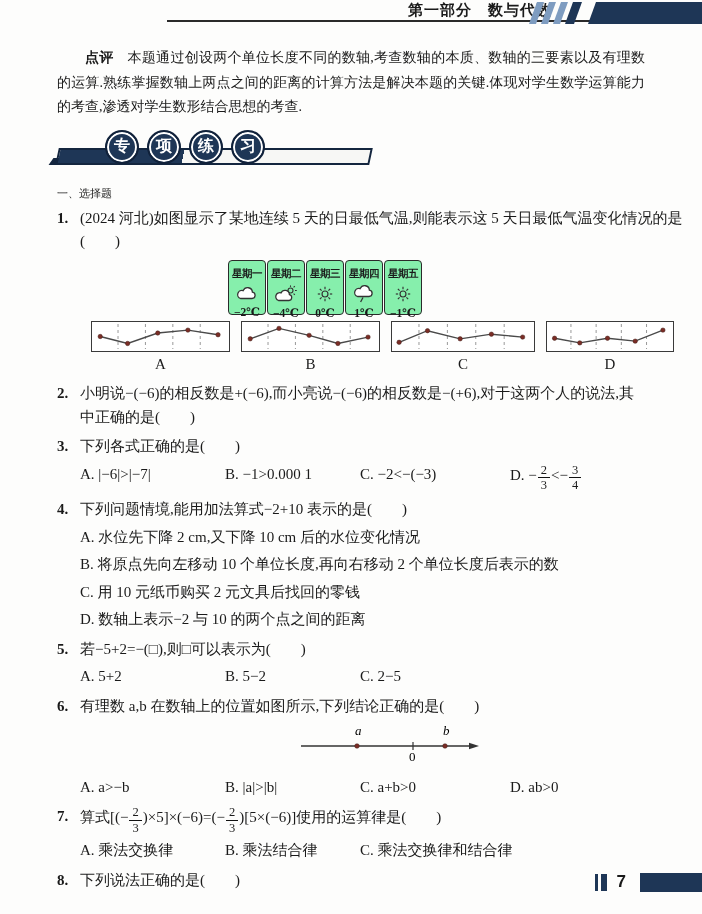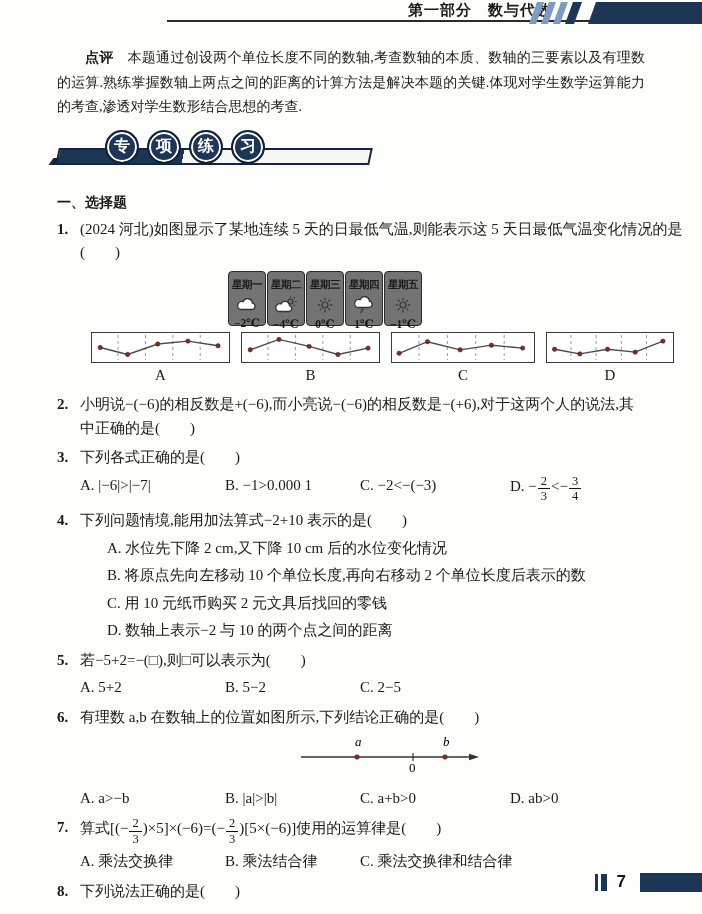--- a/index.html
+++ b/index.html
@@ -20,38 +20,38 @@
   
   .banner{position:relative;margin:10px 0 0 57px;height:44px;width:330px;}
   .banner-bar{position:absolute;left:0;top:18px;width:310px;height:13px;border:2px solid #14263f;
               background:linear-gradient(90deg,#1e3656 0 40%,#f7f7f5 40%);transform:skewX(-12deg);}
   .banner-shadow{position:absolute;left:-6px;top:28px;width:70px;height:7px;background:#14263f;transform:skewX(-35deg);}
   .banner-chars{position:absolute;left:48px;top:0;display:flex;gap:8px;}
   .bchar{width:30px;height:30px;border-radius:50%;background:#1e3656;border:2px solid #10213a;
          box-shadow:inset 0 0 0 2px #ffffff;color:#fff;font-weight:bold;font-size:16px;
          display:flex;align-items:center;justify-content:center;}
   
-  .sec{margin:20px 0 4px 57px;font-size:14px;font-weight:bold;}
+  .sec{margin:12px 0 4px 57px;font-size:11px;font-weight:normal;}
   .q{display:flex;margin:6px 57px 6px 57px;font-size:15px;line-height:23.5px;}
   .qnum{width:23px;flex:none;font-weight:bold;}
   .qbody{flex:1;}
   .opts{display:flex;margin-top:4px;}
   .opt{white-space:nowrap;}
   .opt-a{width:145px;} .opt-b{width:135px;} .opt-c{width:150px;} .opt-d{flex:1;}
   .q7opts .opt-c{width:167px;}
-  .optline{margin-top:4px;margin-left:27px;}
+  .optline{margin-top:4px;}
   
   .frac{display:inline-block;vertical-align:-0.75em;text-align:center;font-size:12.5px;line-height:1.15;margin:0 1px;}
   .frac .num{display:block;border-bottom:1.2px solid #111;padding:0 3px;}
   .frac .den{display:block;padding:0 3px;}
   
   .weather{display:flex;margin:6px 0 2px 148px;}
   .wcell{width:36px;height:50px;border:1.6px solid #2b2b2b;border-radius:4px;margin-right:1px;
          display:flex;flex-direction:column;align-items:center;justify-content:space-between;
-         padding:1px 0 2px 0;background:#737373;}
+         padding:1px 0 2px 0;background:#86efac;}
   .wday{font-size:10.5px;font-weight:bold;letter-spacing:-0.5px;}
   .wtemp{font-size:11.5px;font-weight:bold;}
   .wicon{height:17px;display:flex;align-items:center;}
   
   .charts{display:flex;margin:6px 0 0 11px;}
   .chartblk{margin-right:11px;text-align:center;}
   .chartbox{display:block;border:1.6px solid #3a3a3a;background:#fff;}
   .dash{stroke:#999;stroke-width:1;stroke-dasharray:3 3;}
   .pline{fill:none;stroke:#4a4a4a;stroke-width:1.4;}
   .dot{fill:#7b2d26;stroke:#43201b;stroke-width:0.5;}

